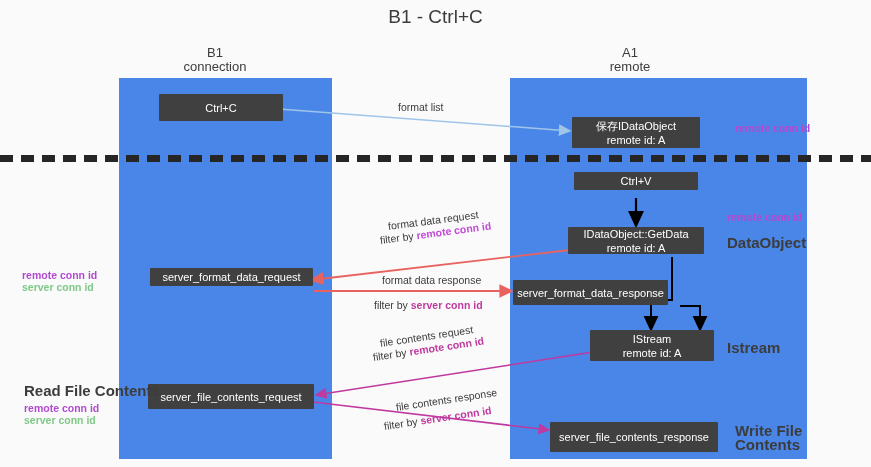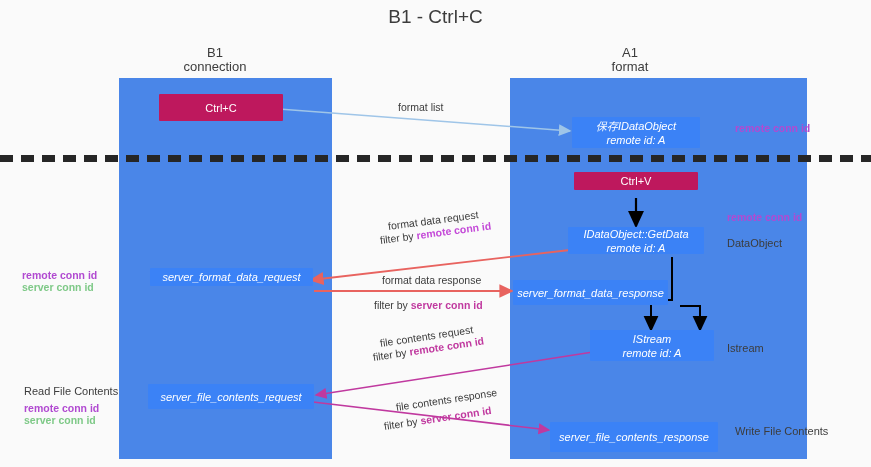--- a/index.html
+++ b/index.html
@@ -58,46 +58,46 @@
     display: flex;
     flex-direction: column;
     align-items: center;
     justify-content: center;
     color: #ffffff;
     font-size: 11px;
     line-height: 14px;
     text-align: center;
     border-radius: 1px;
   }
-  .box.green { background: #be185d; }
-  .box.orange { background: #3b82f6; font-style: italic; }
+  .box.green { background: #404040; }
+  .box.orange { background: #404040; }
   .box .l2 { display: block; }
 
   
   #divider {
     left: 0; top: 155px;
     width: 871px;
     height: 7px;
     background-image: repeating-linear-gradient(
       to right, #262626 0px, #262626 13px, rgba(0,0,0,0) 13px, rgba(0,0,0,0) 21px);
   }
 
   
   .side-note {
     font-size: 10.5px;
     line-height: 13px;
     font-weight: bold;
   }
   .purple { color: #b14ad1; }
   .green-txt { color: #7ec987; }
   .plain-note {
-    font-size: 11px;
-    line-height: 14px;
-    color: #3c3c3c;
-    font-weight: normal;
+    font-size: 15px;
+    line-height: 14px;
+    color: #3c3c3c;
+    font-weight: bold;
   }
 
   
   .edge-label {
     font-size: 10.5px;
     line-height: 14px;
     color: #3c3c3c;
     white-space: nowrap;
   }
   .edge-label .hi-purple { color: #c44ad8; font-weight: bold; }
@@ -147,21 +147,21 @@
 <div class="abs" id="title">
   <div>B1 - Ctrl+C</div>
 </div>
 
 <div class="abs col-head" id="col-head-b1">
   <div>B1</div>
   <div>connection</div>
 </div>
 <div class="abs col-head" id="col-head-a1">
   <div>A1</div>
-  <div>format</div>
+  <div>remote</div>
 </div>
 
 <div class="abs" id="divider"></div>
 
 <div class="abs box green" style="left:159px; top:94px; width:124px; height:27px;">
   <span>Ctrl+C</span>
 </div>
 
 <div class="abs box orange" style="left:572px; top:117px; width:128px; height:31px;">
   <span>保存IDataObject</span>

